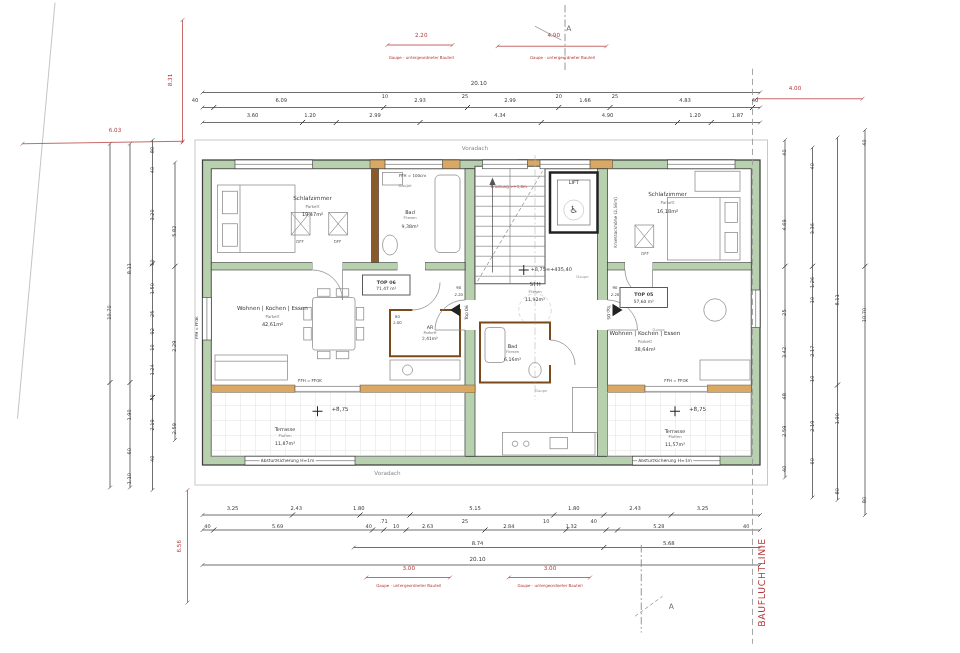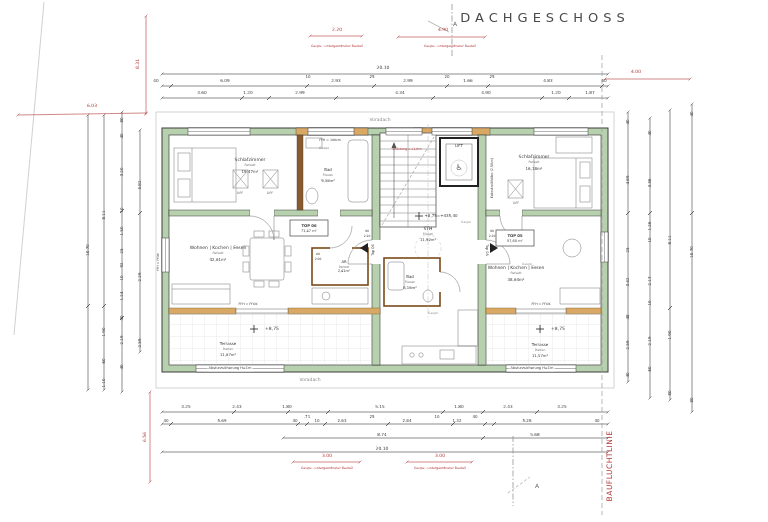--- a/index.html
+++ b/index.html
@@ -245,21 +245,20 @@
   <line x1="602" y1="55" x2="602" y2="515" stroke="#999" stroke-width="0.7" stroke-dasharray="5,3"></line>
   <line x1="452" y1="4" x2="452" y2="58" stroke="#888" stroke-width="0.7" stroke-dasharray="6,2,1.5,2"></line>
   <line x1="513" y1="436" x2="513" y2="506" stroke="#888" stroke-width="0.7" stroke-dasharray="6,2,1.5,2"></line>
   <line x1="428" y1="124" x2="428" y2="320" stroke="#bbb" stroke-width="0.5" stroke-dasharray="6,2,1.5,2"></line>
 
   <line x1="428" y1="21" x2="449" y2="32" stroke="#999" stroke-width="0.7"></line>
   <line x1="508" y1="493" x2="530" y2="477" stroke="#999" stroke-width="0.7" stroke-dasharray="3,2"></line>
 </svg>
 
 <div id="labels">
-  <div class="t title">DACHGESCHOSS</div>
 <span class="t" style="left: 337px; top: 30px; font-size: 4.5px; color: rgb(178, 57, 57); transform: translate(-50%, -50%);">2.20</span>
       <span class="t" style="left: 337px; top: 47px; font-size: 3.2px; color: rgb(178, 57, 57); transform: translate(-50%, -50%);">Gaupe - untergeordneter Bauteil</span>
       <span class="t" style="left: 443px; top: 30px; font-size: 4.5px; color: rgb(178, 57, 57); transform: translate(-50%, -50%);">4.90</span>
       <span class="t" style="left: 450px; top: 47px; font-size: 3.2px; color: rgb(178, 57, 57); transform: translate(-50%, -50%);">Gaupe - untergeordneter Bauteil</span>
       <span class="t" style="left: 455px; top: 24px; font-size: 6px; color: rgb(102, 102, 102); transform: translate(-50%, -50%);">A</span>
       <span class="t" style="left: 636px; top: 72px; font-size: 4.5px; color: rgb(178, 57, 57); transform: translate(-50%, -50%);">4.00</span>
       <span class="t" style="left: 138px; top: 64px; font-size: 4.5px; color: rgb(178, 57, 57); transform: translate(-50%, -50%) rotate(-90deg);">8.31</span>
       <span class="t" style="left: 92px; top: 106px; font-size: 4.5px; color: rgb(178, 57, 57); transform: translate(-50%, -50%);">6.03</span>
       <span class="t" style="left: 145px; top: 437px; font-size: 4.5px; color: rgb(178, 57, 57); transform: translate(-50%, -50%) rotate(-90deg);">6.56</span>
       <span class="t" style="left: 383px; top: 68px; font-size: 4.5px; transform: translate(-50%, -50%);">20.10</span>

